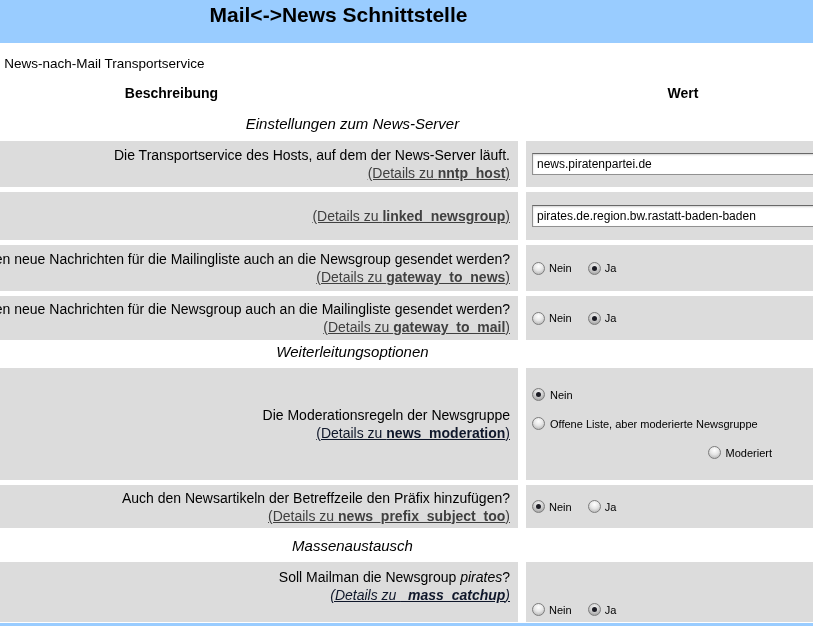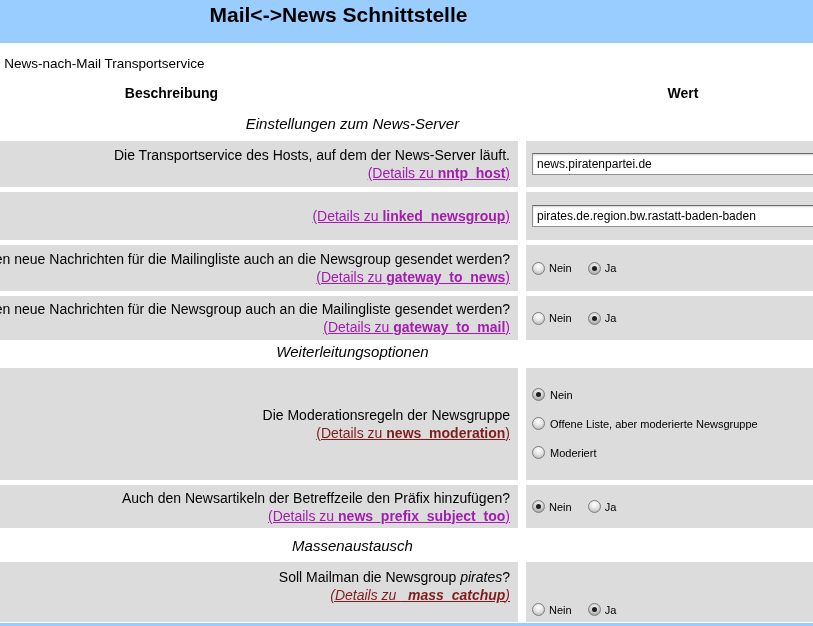--- a/index.html
+++ b/index.html
@@ -22,40 +22,40 @@
 
   
   .row{position:absolute;left:0;width:975px;}
   .cell{position:absolute;top:0;bottom:0;background:#dcdcdc;box-sizing:border-box;}
   .cell.desc{left:0;width:653px;padding-right:8px;display:flex;flex-direction:column;justify-content:center;align-items:flex-end;text-align:right;font-size:14px;line-height:18px;white-space:nowrap;}
   .cell.val{left:661px;width:314px;display:flex;align-items:center;padding-left:6px;}
   .cell.desc.top-align{justify-content:flex-start;padding-top:6px;}
   .cell.val.bottom-align{align-items:flex-end;padding-bottom:6px;}
   .cell.val.stack{flex-direction:column;align-items:flex-start;justify-content:center;}
 
-  a.details{color:#a21caf;text-decoration:underline;font-size:14px;line-height:18px;}
+  a.details{color:#404040;text-decoration:underline;font-size:14px;line-height:18px;}
   a.details b{font-weight:bold;}
-  a.details.visited{color:#7f1d1d;}
+  a.details.visited{color:#0f172a;}
 
   .text-input{width:303px;height:22px;box-sizing:border-box;border:1px solid #919191;border-top-color:#686868;background:#fff;font-family:"Liberation Sans",sans-serif;font-size:12px;padding:2px 4px;box-shadow:inset 0 1px 2px rgba(0,0,0,0.18);}
 
   
   .radio{display:inline-block;width:13px;height:13px;border-radius:50%;border:1px solid #7d7d7d;background:radial-gradient(circle at 50% 30%,#ffffff 0%,#e6e6e6 45%,#a9a9a9 100%);position:relative;box-sizing:border-box;flex:none;}
   .radio .dot{display:none;position:absolute;left:50%;top:50%;width:5px;height:5px;margin:-2.5px 0 0 -2.5px;border-radius:50%;background:#1c1c24;}
   .radio.checked{background:radial-gradient(circle at 50% 30%,#f2f2f2 0%,#d2d2d2 45%,#8f8f8f 100%);}
   .radio.checked .dot{display:block;}
 
   .radio-row{display:flex;align-items:center;font-size:14px;}
   .radio-row .opt{display:inline-flex;align-items:center;margin-right:16px;cursor:default;}
   .radio-row .opt .radio{margin-right:4px;}
   .opt-label{font-size:11px;}
 
   .opt-stack{width:240px;font-size:14px;}
   .opt-stack .opt-block{line-height:21px;margin-bottom:7px;}
-  .opt-stack .opt-block:last-child{margin-bottom:0;}
+  .opt-stack .opt-block:last-child{margin-bottom:0;text-align:right;}
   .opt-stack .radio{vertical-align:-2px;margin-right:5px;}
 </style>
 </head>
 <body>
 
 <div class="viewport">
   <div class="page">
 
     <div class="title-bar">
       <h1>Mail&lt;-&gt;News Schnittstelle</h1>

